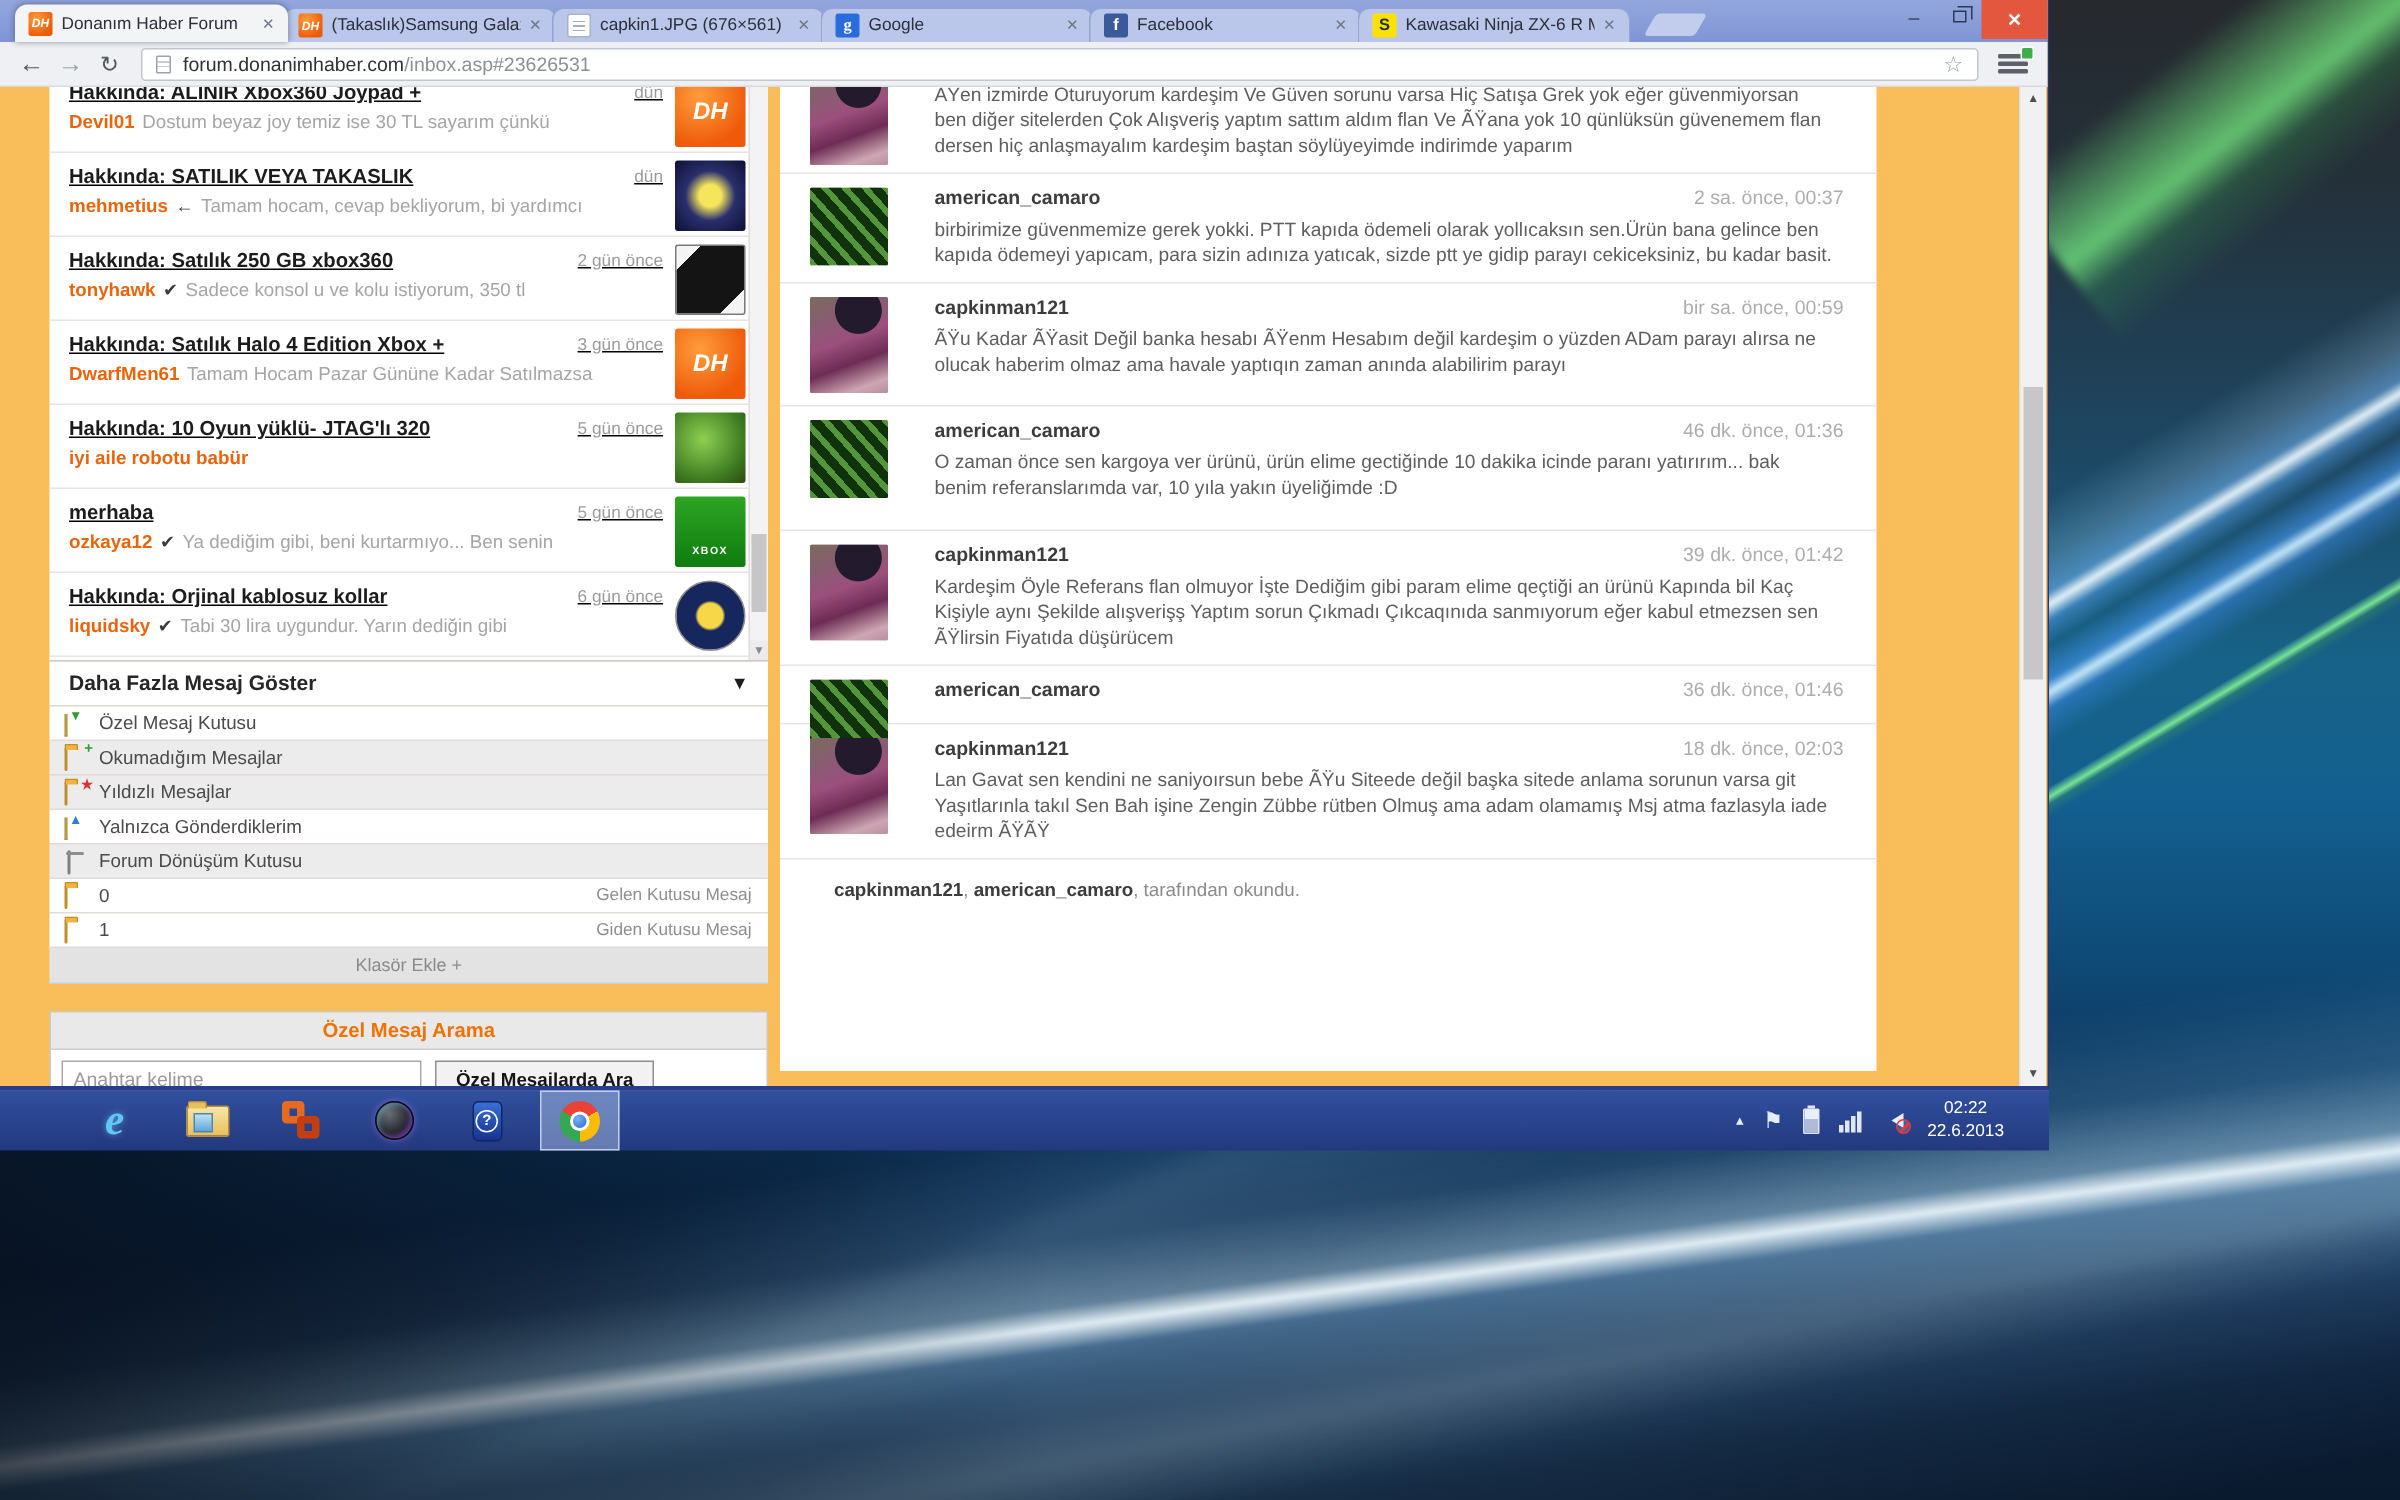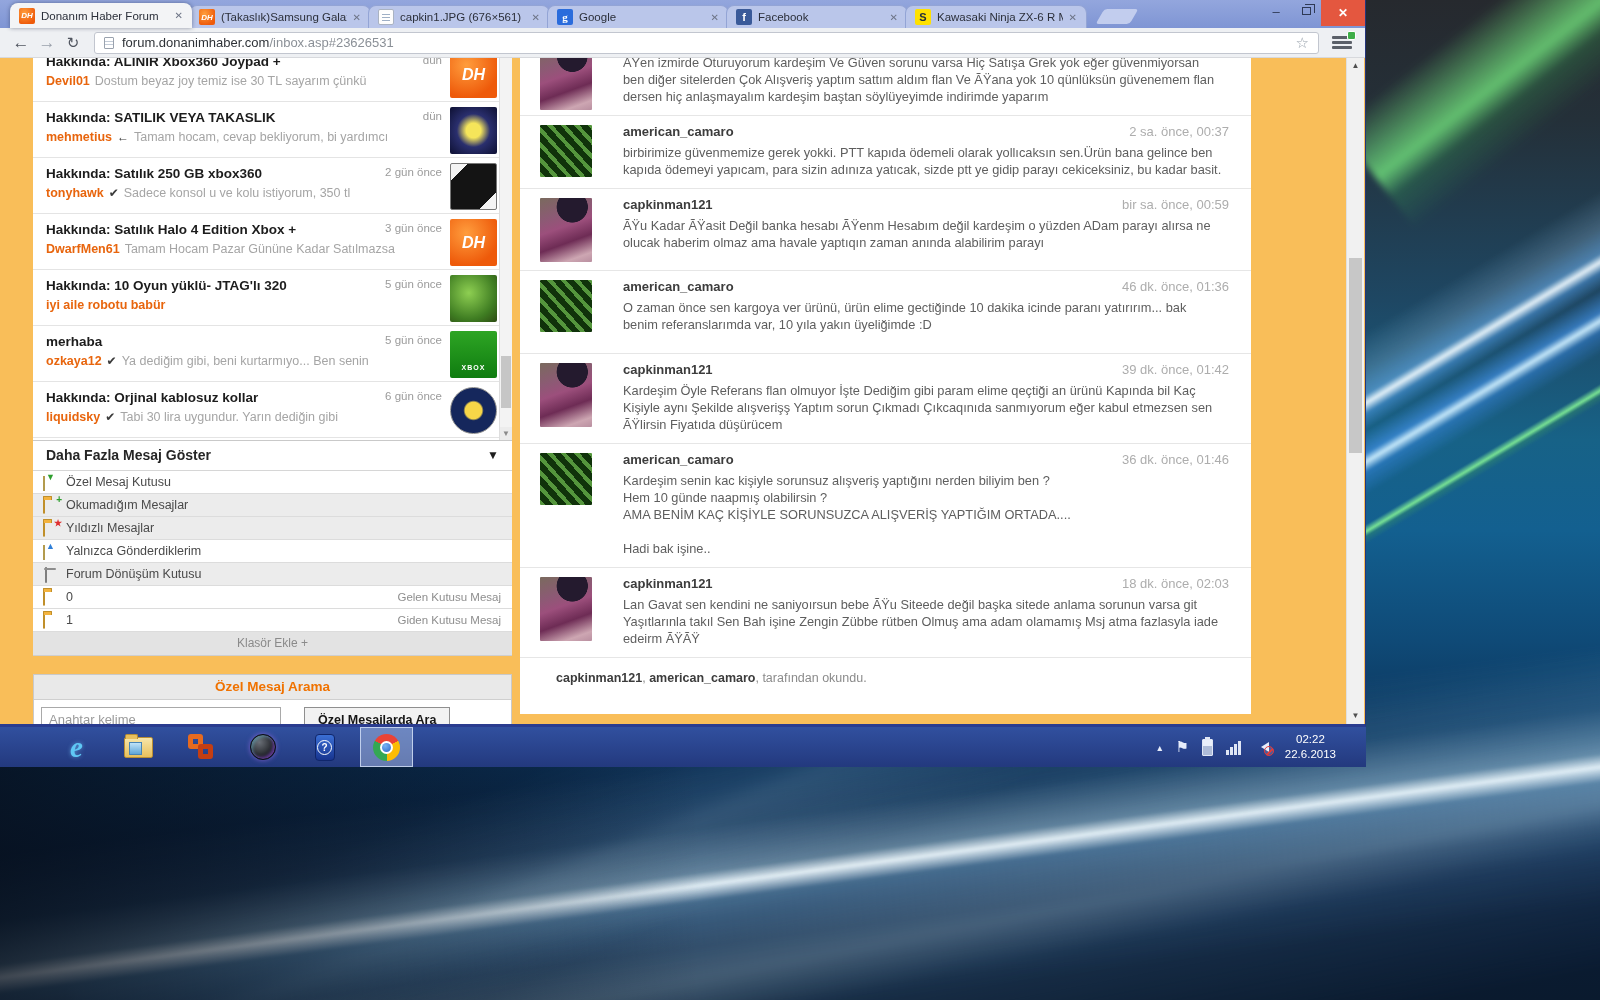--- a/index.html
+++ b/index.html
@@ -70,21 +70,21 @@
   .menubtn .badge { position:absolute; right:1px; top:-2px; width:9px; height:9px; background:#3fae49; border:1px solid #fff; border-radius:2px; }
 
   
   .content { position:absolute; top:58px; left:0; right:1px; bottom:0; background:#f9be59; overflow:hidden; }
 
   
   .sidebar { position:absolute; left:33px; top:0; width:479px; bottom:0; font-size:12.5px; }
   .threads { position:relative; background:#fff; height:383px; overflow:hidden; border-bottom:1px solid #c9c9c9; }
   .thread { position:relative; height:56px; padding:8px 70px 0 13px; border-bottom:1px solid #e4e4e4; }
   .thread.first { margin-top:-12px; }
-  .t-row1 { display:flex; align-items:flex-start; }
+  .t-row1 { display:flex; align-items:center;text-decoration:underline; }
   .t-title { font-weight:bold; font-size:13.5px; color:#1c1c1c; white-space:nowrap; overflow:hidden; flex:1; }
   .t-date { font-size:11.5px; color:#9b9b9b; margin-left:8px; flex:none; }
   .t-row2 { margin-top:5px; color:#a5a5a5; white-space:nowrap; overflow:hidden; }
   .t-user { color:#e8650d; font-weight:bold; margin-right:5px; }
   .t-marker { color:#3a3a3a; margin-right:5px; font-size:12px; }
   .t-avatar { position:absolute; right:15px; top:5px; width:47px; height:47px; border-radius:2px;
     display:flex; align-items:center; justify-content:center; color:#fff; font-weight:bold; overflow:hidden; }
   .av-dh { background:radial-gradient(circle at 35% 30%,#ff9d3d,#ee5a0a 72%); font-style:italic; font-size:16px; }
   .av-emblem { background:radial-gradient(circle,#f5e55a 22%,#2a2f6e 50%,#101338 95%); }
   .av-bjk { background:linear-gradient(135deg,#f4f4f4 18%,#141414 18% 82%,#f4f4f4 82%); border:1px solid #777; }
@@ -112,21 +112,21 @@
   .ovl-star { color:#df2f2f; font-size:9px; }
   .mi-tray { width:14px; height:6px; margin-top:7px; border:1px solid #b39b4e; border-top:none; background:#e8d38f; }
   .mi-arrow { position:absolute; left:3px; top:-3px; font-size:9px; line-height:9px; font-weight:bold; }
   .arr-green { color:#2e9e2e; }
   .arr-blue { color:#2f7fd8; }
   .mi-trash { width:10px; height:11px; margin:2px 0 0 2px; background:linear-gradient(90deg,#cfcfcf,#9b9b9b); border:1px solid #7f7f7f; border-radius:1px 1px 2px 2px; }
   .mi-trash:before { content:""; position:absolute; left:1px; top:0; width:12px; height:2px; background:#8d8d8d; border-radius:1px; }
 
   .search-panel { margin-top:18px; border:1px solid #c9c9c9; }
   .sp-head { background:#e9e9e9; text-align:center; font-weight:bold; color:#f07200; font-size:13.5px; padding:4px 0 5px; border-bottom:1px solid #cfcfcf; }
-  .sp-body { background:#fff; padding:7px 7px; display:flex; gap:23px; height:42px; }
+  .sp-body { background:#fff; padding:7px 7px; display:flex; gap:9px; height:42px; }
   .keyword { width:240px; height:25px; border:1px solid #a9a9a9; padding:0 7px; font-size:13px; color:#333; font-family:"Liberation Sans",sans-serif; }
   .keyword::placeholder { color:#9a9a9a; }
   .search-btn { height:26px; padding:0 13px; background:#f2f2f2; border:1px solid #8f8f8f; font-weight:bold; font-size:12.5px; color:#161616; font-family:"Liberation Sans",sans-serif; }
 
   
   .rightpanel { position:absolute; left:520px; top:0; width:731px; bottom:10px; background:#fff; overflow:hidden; }
   .msg { position:relative; padding:8px 22px 10px 103px; border-bottom:1px solid #e6e6e6; }
   .msg.first { padding-top:2px; margin-top:-6px; }
   .m-avatar { position:absolute; left:20px; top:9px; width:52px; border-radius:1px; }
   .av-circuit { height:52px; background:repeating-linear-gradient(48deg,rgba(130,225,95,0.55) 0 4px,rgba(15,50,10,0.92) 4px 10px),#1d3a12; }
@@ -433,25 +433,20 @@
           </div>
           <div class="m-body">Kardeşim Öyle Referans flan olmuyor İşte Dediğim gibi param elime qeçtiği an ürünü Kapında bil Kaç Kişiyle aynı Şekilde alışverişş Yaptım sorun Çıkmadı Çıkcaqınıda sanmıyorum eğer kabul etmezsen sen ÃŸlirsin Fiyatıda düşürücem</div>
         </div>
 
         <div class="msg">
           <div class="m-avatar av-circuit"></div>
           <div class="m-head">
             <span class="m-user">american_camaro</span>
             <span class="m-time">36 dk. önce, 01:46</span>
           </div>
-          <div class="m-body">Kardeşim senin kac kişiyle sorunsuz alışveriş yaptığını nerden biliyim ben ?
-Hem 10 günde naapmış olabilirsin ?
-AMA BENİM KAÇ KİŞİYLE SORUNSUZCA ALIŞVERİŞ YAPTIĞIM ORTADA....
-
-Hadi bak işine..</div>
         </div>
 
         <div class="msg">
           <div class="m-avatar av-person"></div>
           <div class="m-head">
             <span class="m-user">capkinman121</span>
             <span class="m-time">18 dk. önce, 02:03</span>
           </div>
           <div class="m-body">Lan Gavat sen kendini ne saniyoırsun bebe ÃŸu Siteede değil başka sitede anlama sorunun varsa git Yaşıtlarınla takıl Sen Bah işine Zengin Zübbe rütben Olmuş ama adam olamamış Msj atma fazlasyla iade edeirm ÃŸÃŸ</div>
         </div>

